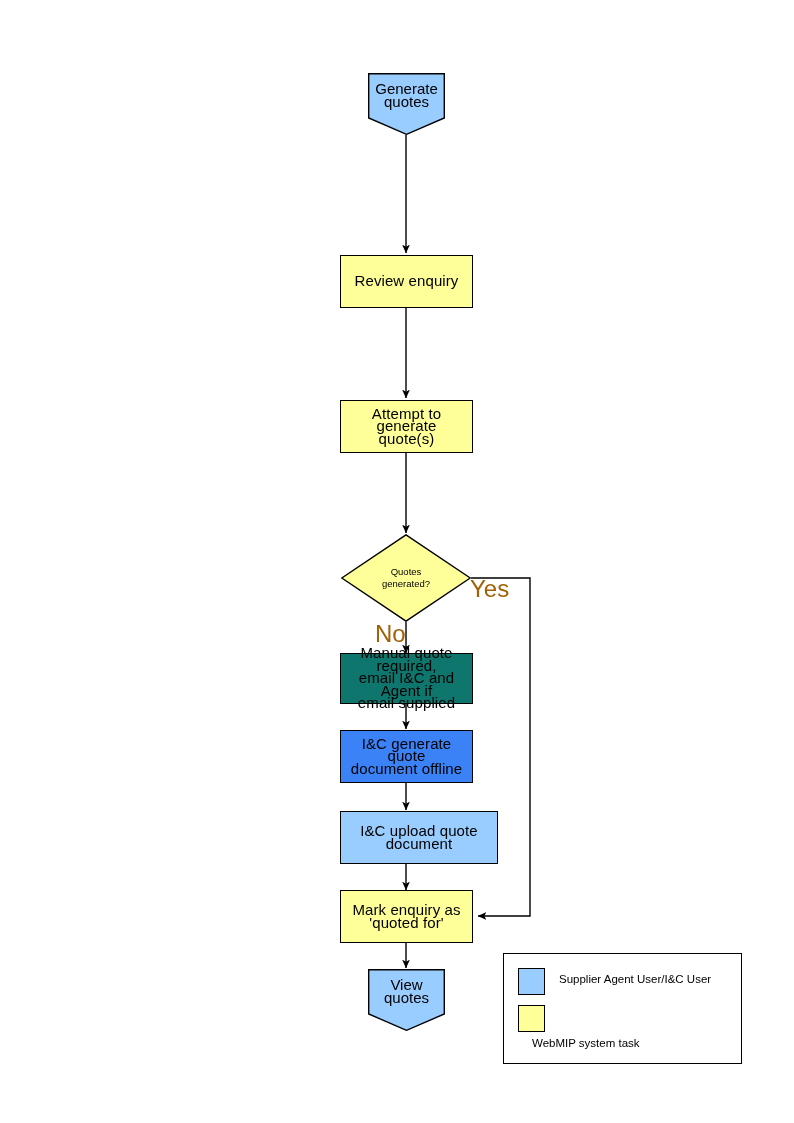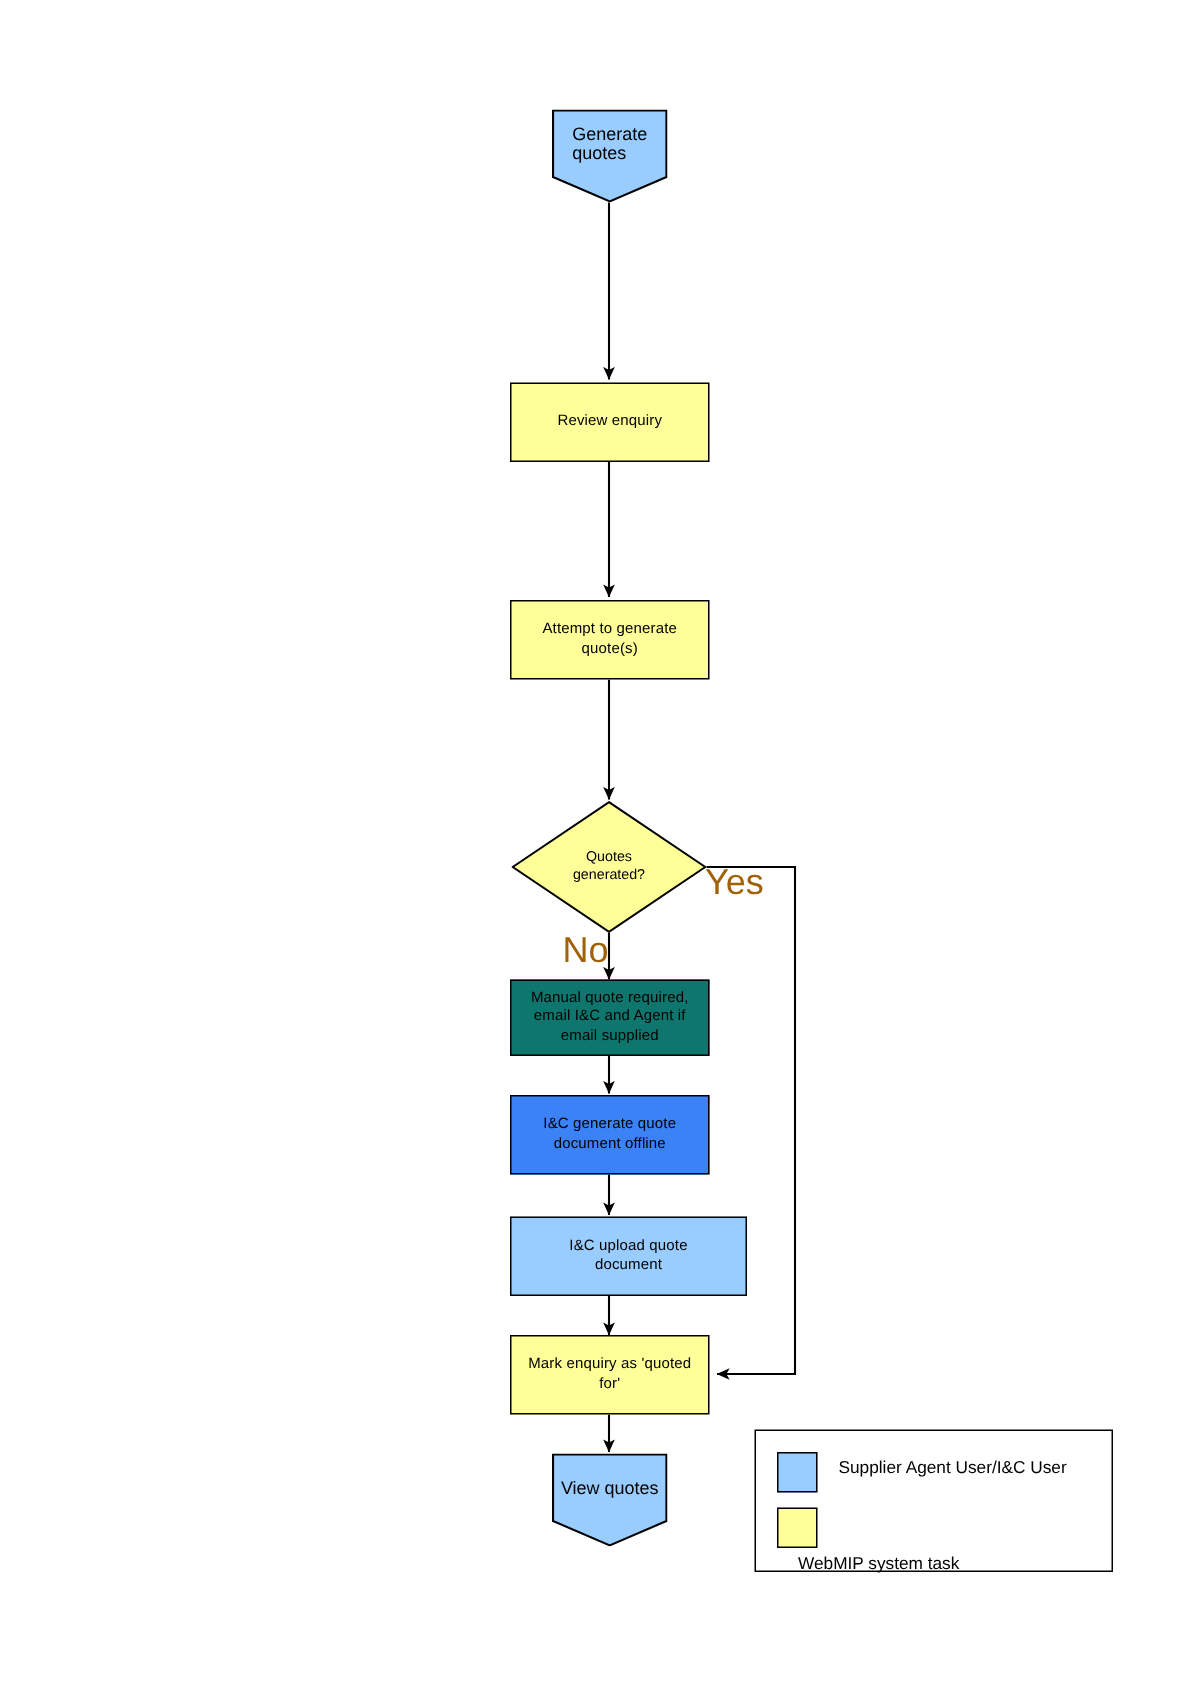--- a/index.html
+++ b/index.html
@@ -22,21 +22,21 @@
     width: 794px;
     height: 1123px;
   }
   .node {
     position: absolute;
     box-sizing: border-box;
     display: flex;
     align-items: center;
     justify-content: center;
     text-align: center;
-    font-size: 10px;
+    font-size: 15px;
     line-height: 12.5px;
     color: #000000;
     letter-spacing: 0.1px;
     z-index: 3;
   }
   .node.box {
     border: 1px solid #000000;
   }
   .node .label {
     padding: 0 4px;
@@ -55,22 +55,22 @@
   }
   .pentagon .ptext {
     position: absolute;
     left: 0;
     top: 0;
     width: 100%;
     height: 74%;
     display: flex;
     align-items: center;
     justify-content: center;
-    text-align: left;
-    font-size: 12px;
+    text-align: center;
+    font-size: 15px;
     line-height: 12.5px;
     color: #000000;
     white-space: pre-line;
   }
   .diamond {
     position: absolute;
     z-index: 3;
   }
   .diamond .dshape {
     position: absolute;
@@ -97,21 +97,21 @@
     font-size: 24px;
     color: #a16207;
     z-index: 4;
     font-family: "Liberation Sans", sans-serif;
   }
   #legend {
     position: absolute;
     left: 503px;
     top: 953px;
     width: 239px;
-    height: 95px;
+    height: 111px;
     border: 1px solid #000000;
     background: #ffffff;
     box-sizing: border-box;
     z-index: 5;
   }
   .legend-row {
     position: absolute;
     left: 14px;
     display: flex;
     align-items: flex-start;

